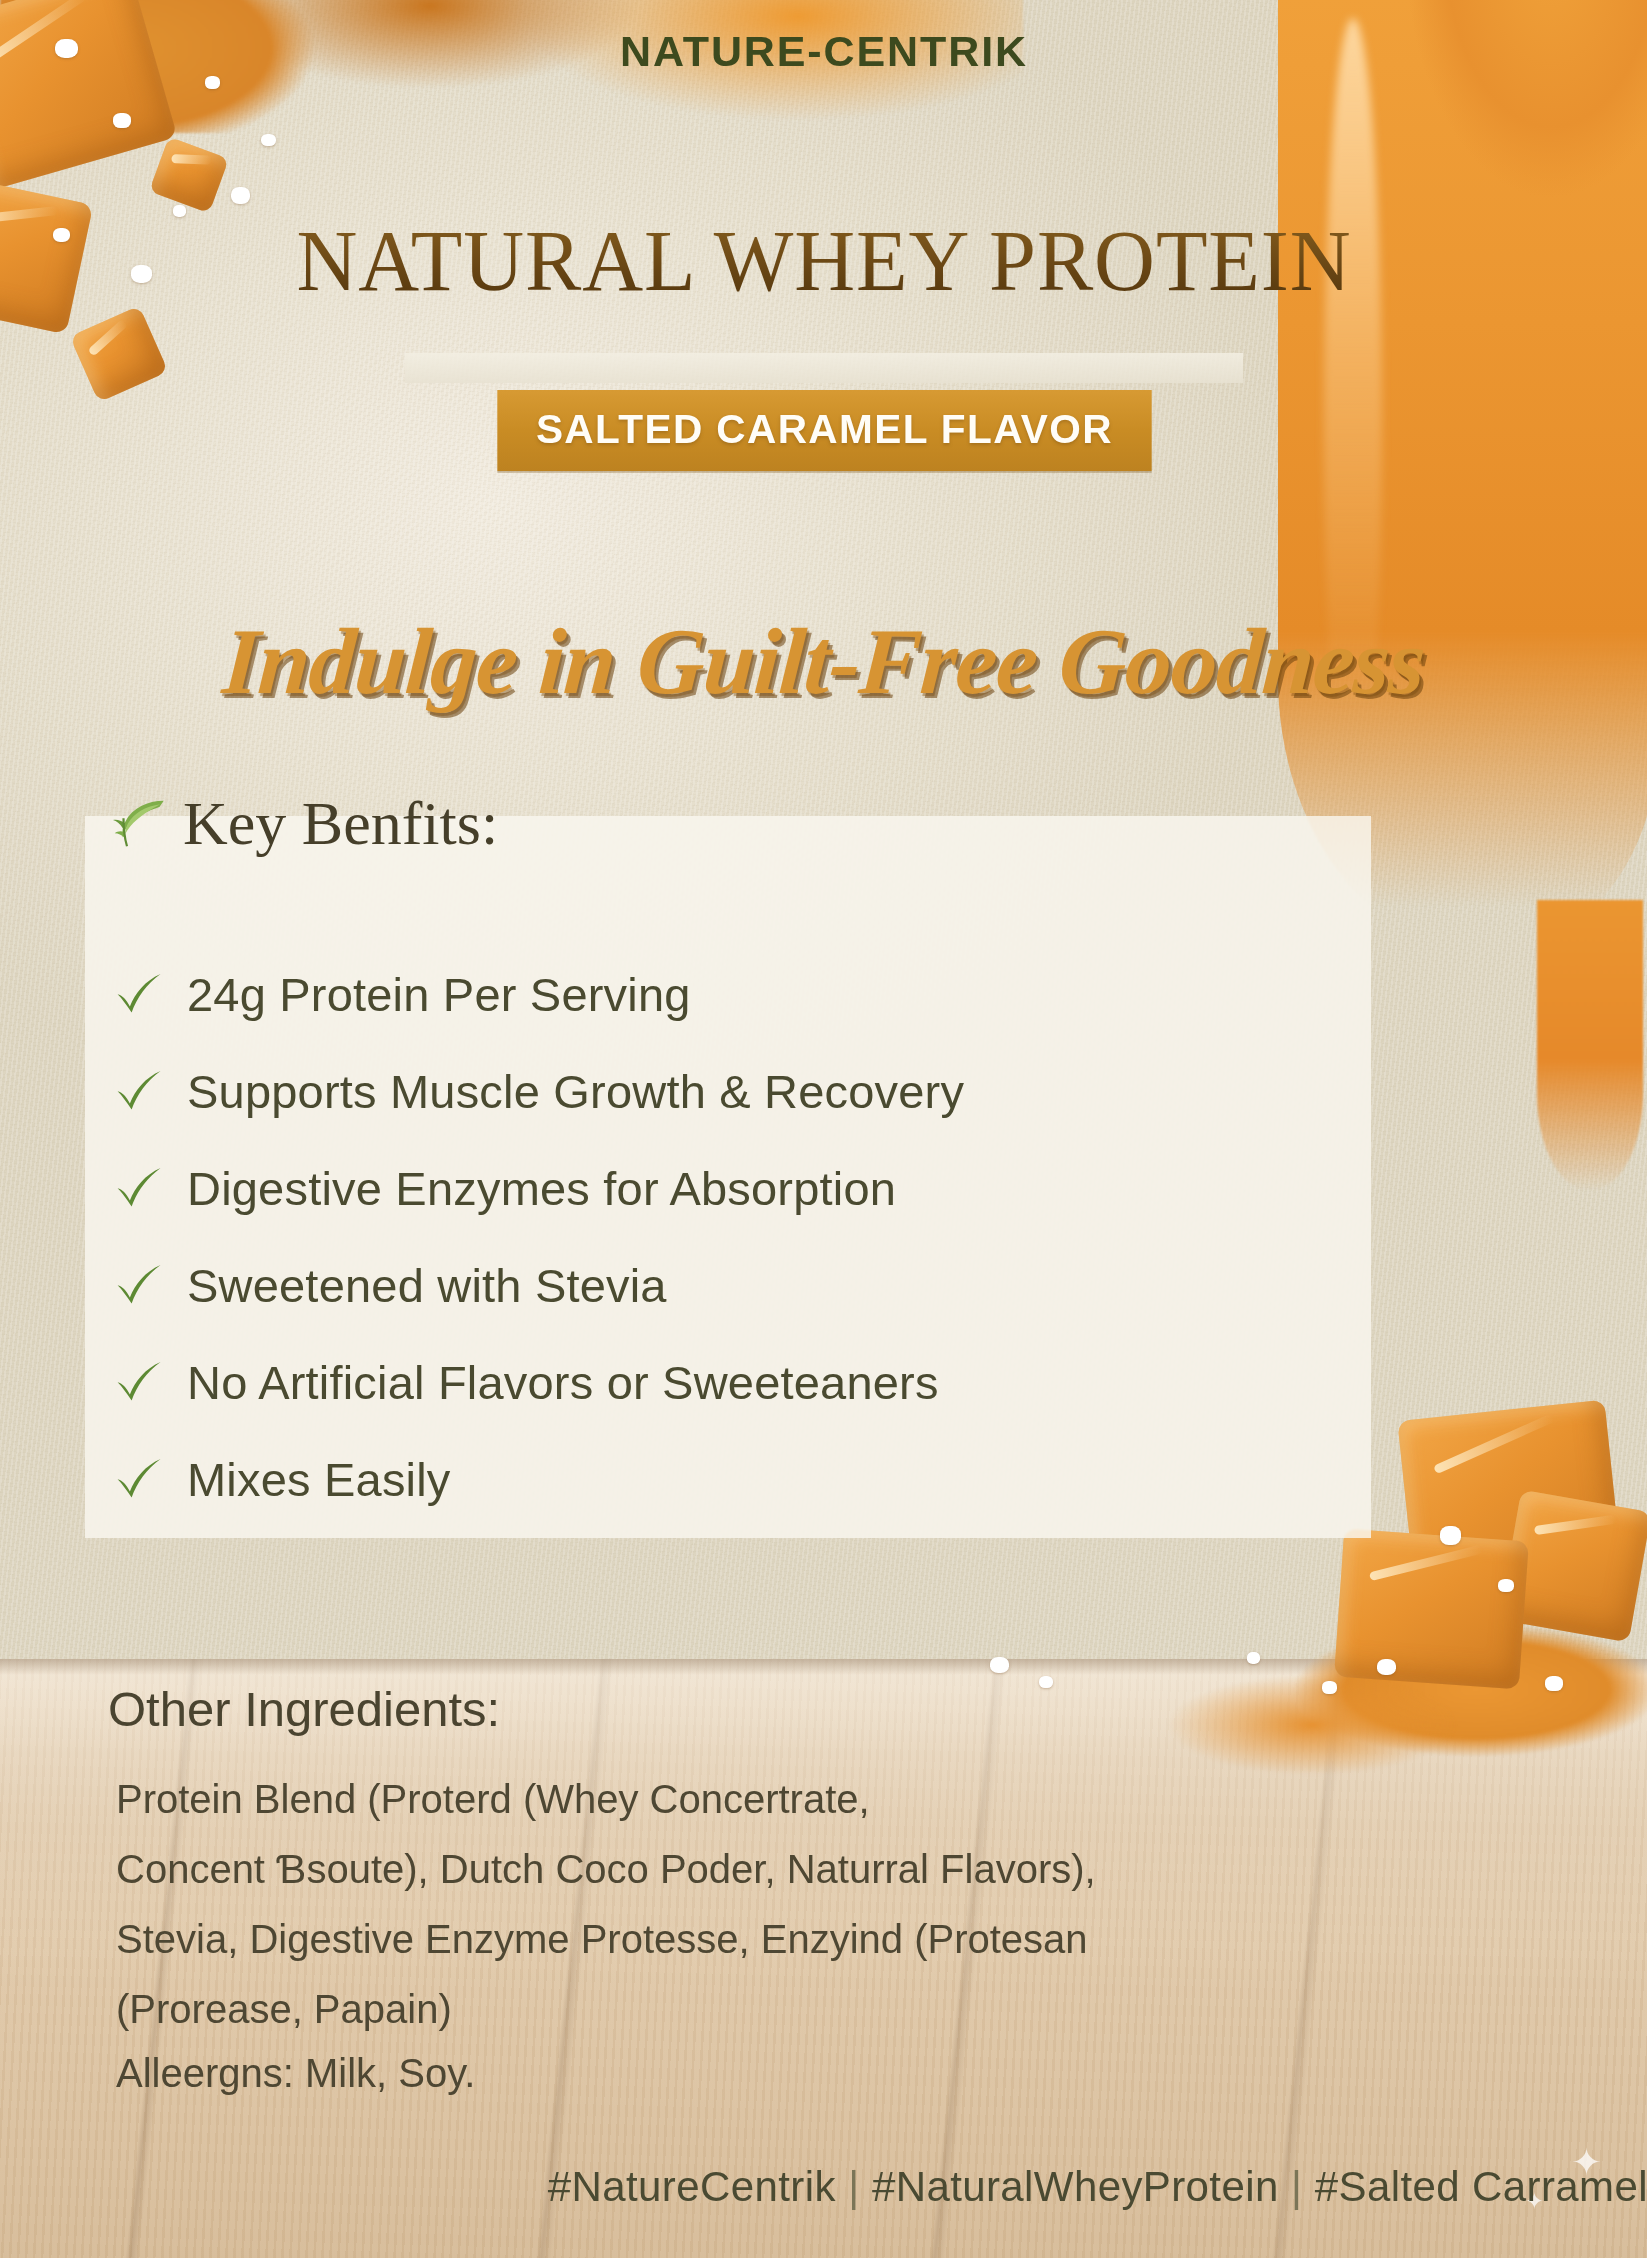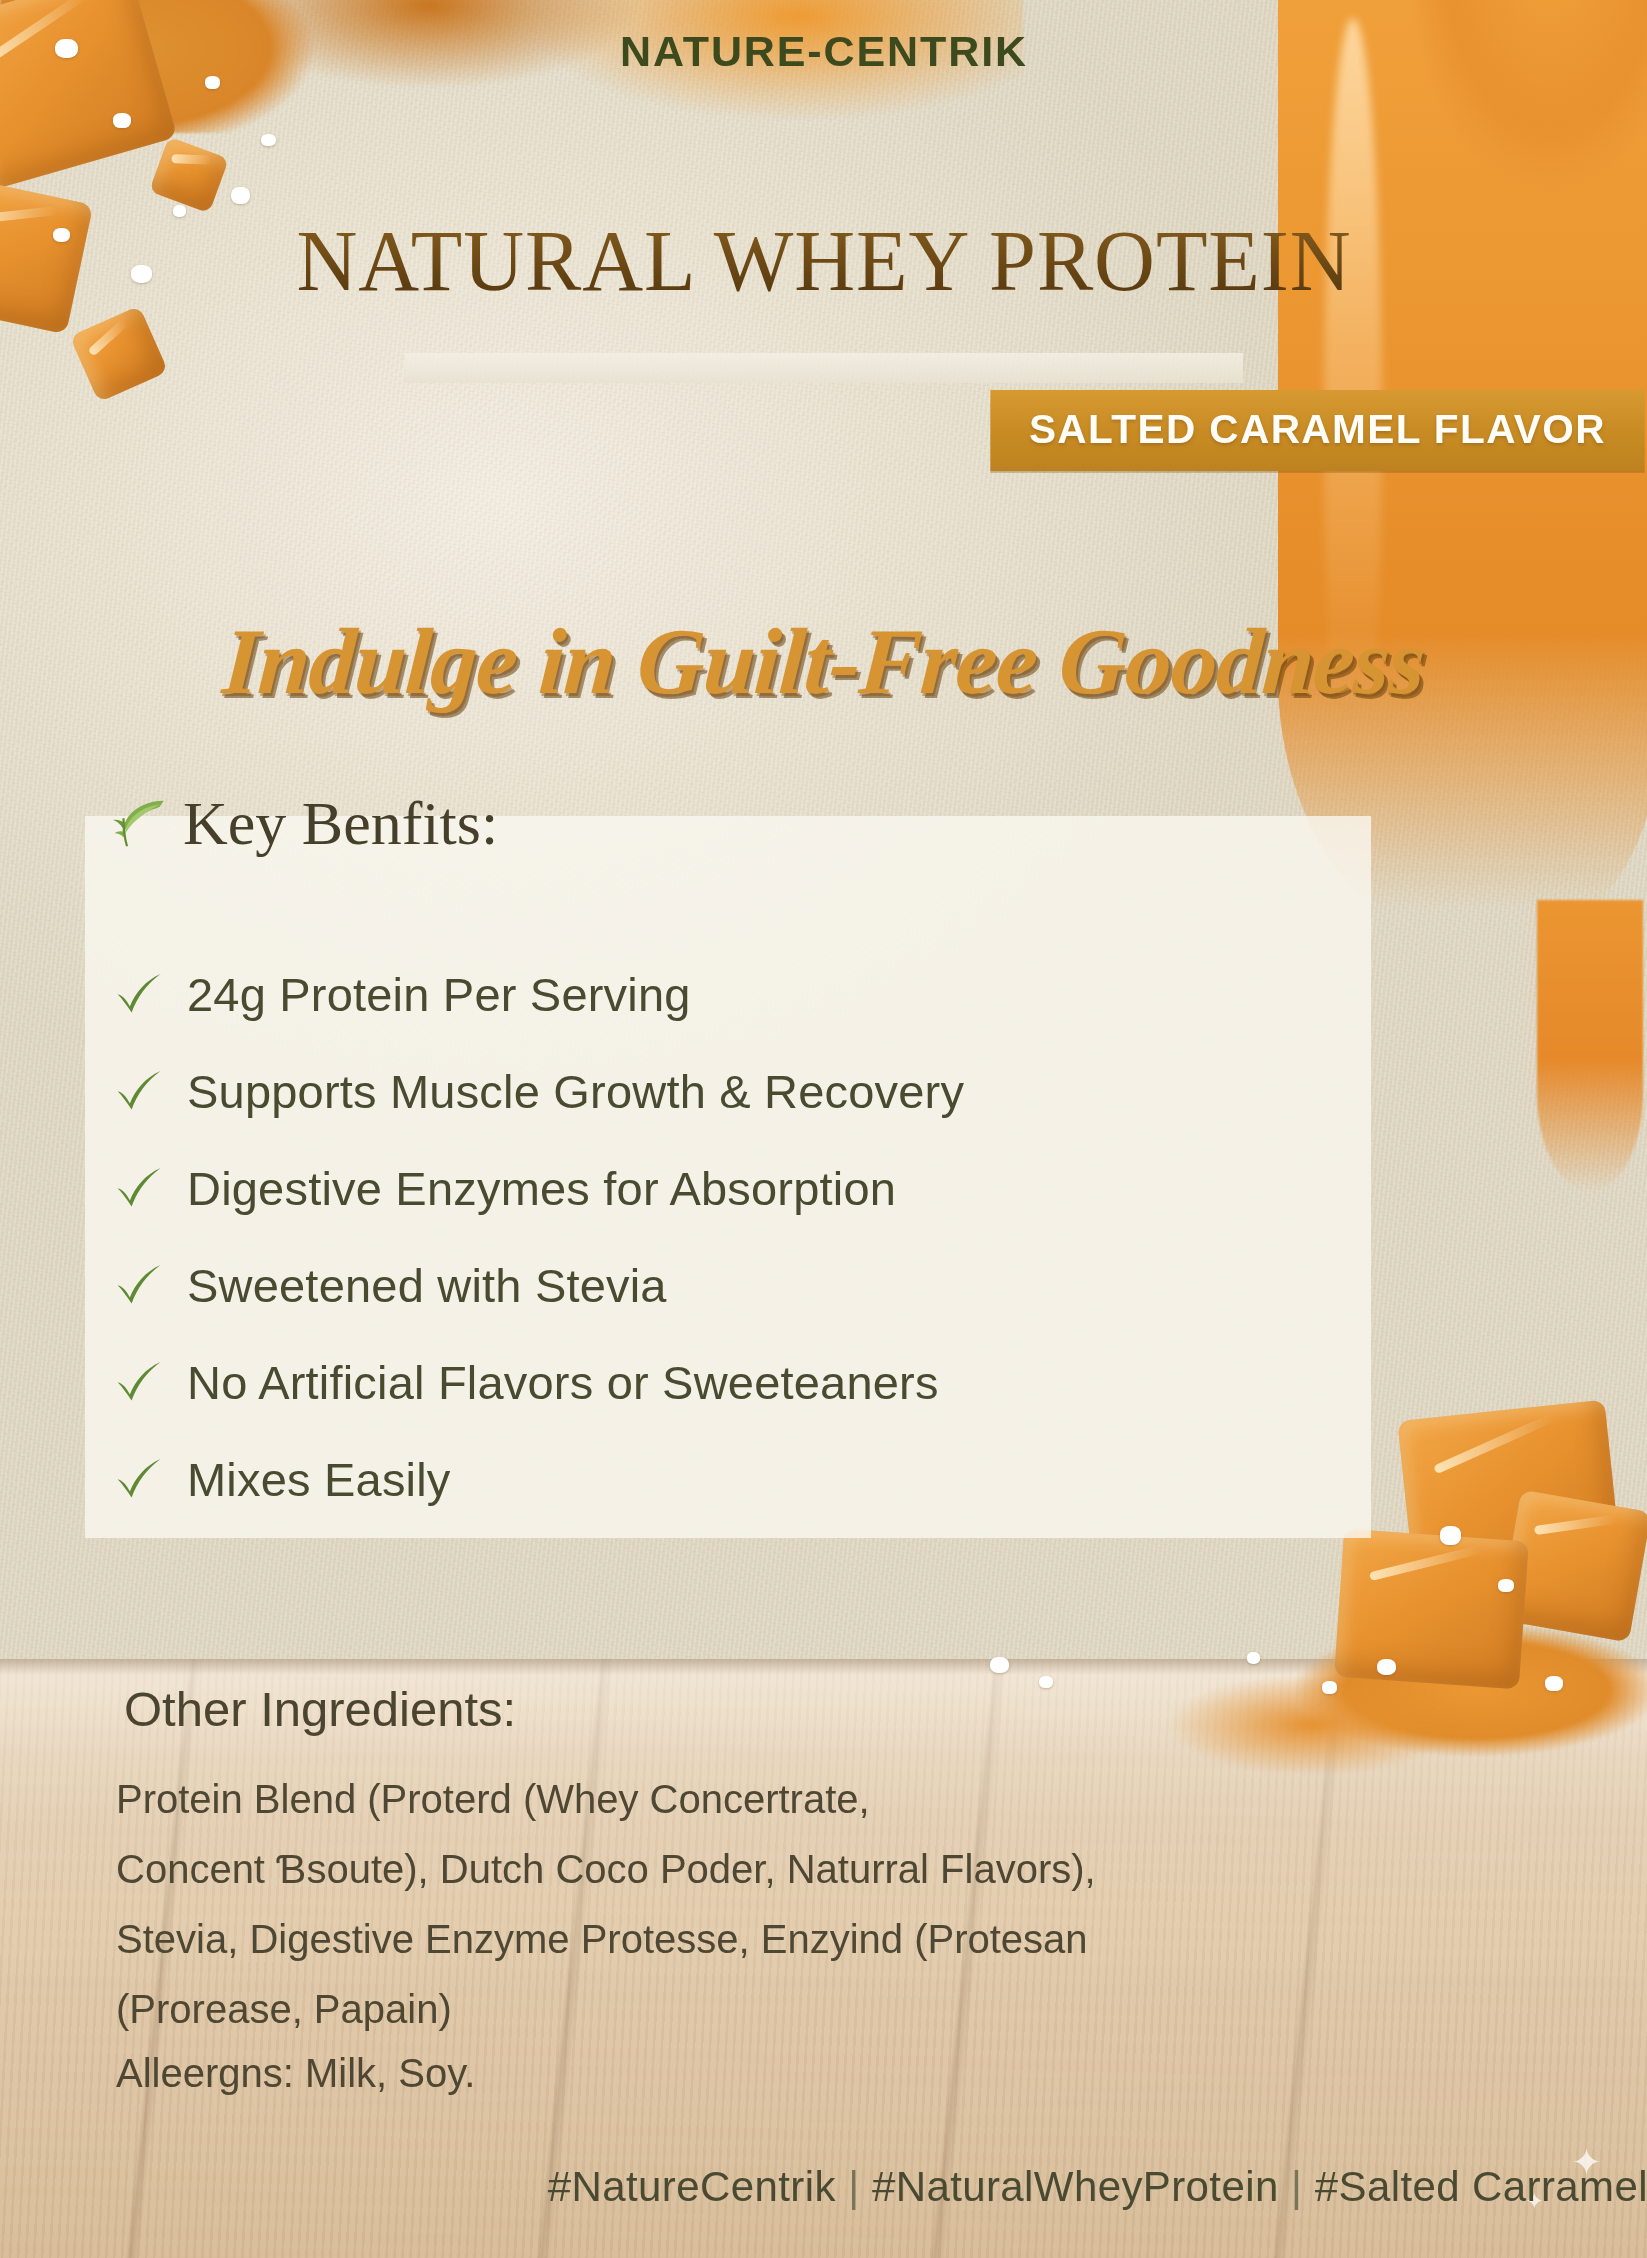--- a/index.html
+++ b/index.html
@@ -143,21 +143,21 @@
     font-family:"Liberation Serif", serif;
     font-size:87px; font-weight:400; letter-spacing:0.9px;
     color:#6d4a15;
     background:linear-gradient(180deg,#8a6220 0%,#6e4a16 48%,#4f330c 100%);
     -webkit-background-clip:text; background-clip:text;
     -webkit-text-fill-color:transparent;
     transform:scaleX(.97);
   }
 
   .flavor-wrap {
-    position:absolute; top:353px; left:0; width:100%; text-align:right;
+    position:absolute; top:353px; left:0; width:100%; text-align:center;
   }
   .flavor-underbar {
     display:block; margin:0 auto 7px; width:838px; height:30px;
     background:linear-gradient(180deg,#f3efe3,#e8e2d2);
     opacity:.85;
   }
   .flavor-banner {
     display:inline-block;
     padding:16px 39px 17.6px;
     background:linear-gradient(180deg,#d79a33 0%,#c98c24 50%,#bd8220 100%);
@@ -200,21 +200,21 @@
     display:flex; align-items:center; gap:23px;
     height:97px;
   }
   .check-icon { width:49px; height:46px; flex:0 0 49px; }
   .benefit-text {
     font-size:47px; color:#4a4a30; letter-spacing:0.2px;
     font-family:"Liberation Sans", sans-serif;
   }
 
   .ingredients-title {
-    position:absolute; left:124px; top:1681px;
+    position:absolute; left:108px; top:1681px;
     font-size:49px; color:#4a4430; font-weight:400;
   }
   .ingredients-body {
     position:absolute; left:116px; top:1764px; width:1288px;
     font-size:40px; line-height:70px; color:#4e4733;
   }
   .ingredients-body p { white-space:nowrap; }
 
   .allergens {
     position:absolute; left:116px; top:2051px;

